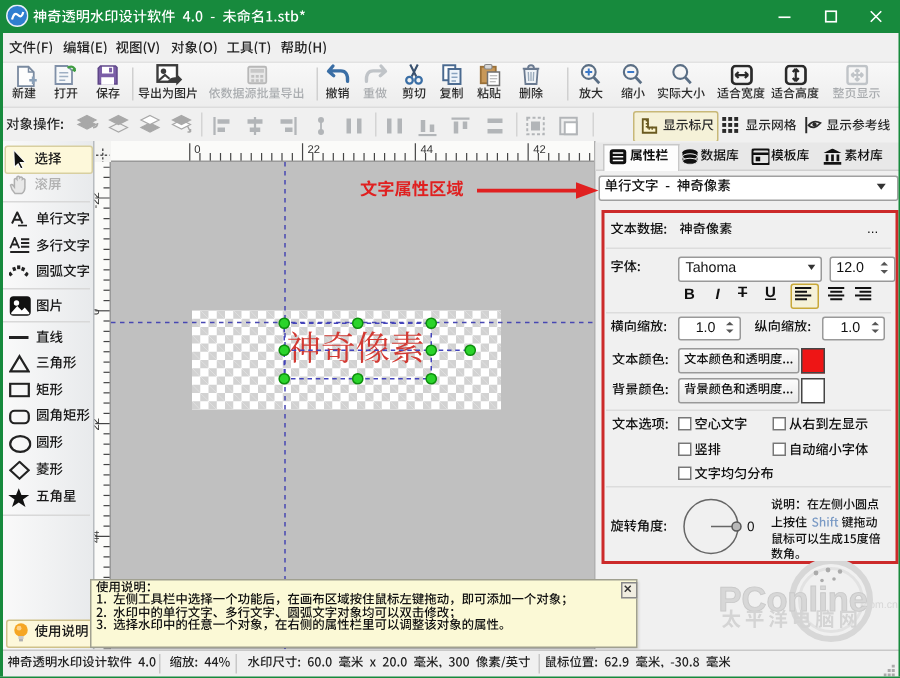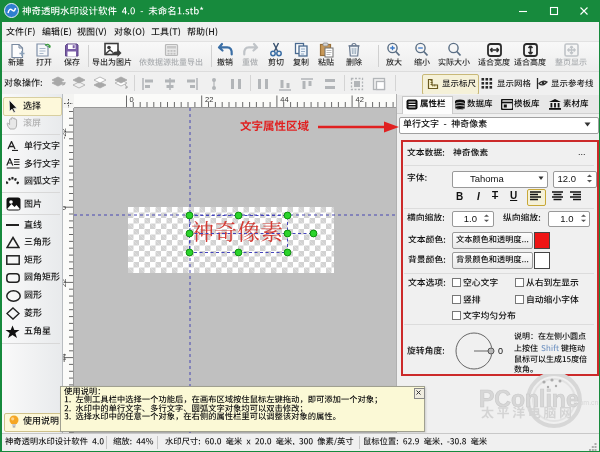--- a/index.html
+++ b/index.html
@@ -1167,21 +1167,21 @@
 <div style="position:absolute;left:407.0px;top:173.2px;line-height:0">
     <svg style="width:20.2px;height:8.8px" viewBox="0 0 2298 1000">
       <g transform="matrix(1,0,0,-1,0,880)" fill="#111">
         <use href="#r5b57" x="0"></use>
         <use href="#r4f53" x="1000"></use>
         <use href="#r3a" x="2000"></use>
       </g>
     </svg>
   </div>
 <div style="position:absolute;left:452px;top:170.5px;width:94px;height:15px;background:#fff;border:1px solid #999;border-radius:2px"></div>
-<div style="position:absolute;left:457px;top:178px;font-size:9.5px;color:#111;line-height:0;white-space:nowrap;margin-left:13px;"><span style="line-height:normal;position:relative;top:-0.52em;display:inline-block">Tahoma</span></div>
+<div style="position:absolute;left:457px;top:178px;font-size:9.5px;color:#111;line-height:0;white-space:nowrap;"><span style="line-height:normal;position:relative;top:-0.52em;display:inline-block">Tahoma</span></div>
 <svg style="position:absolute;left:538px;top:176px;width:6px;height:4.5px" viewBox="0 0 6 4.5">
     <path d="M0.5 0.5 L3 4 L5.5 0.5 z" fill="#333"></path>
   </svg>
 <div style="position:absolute;left:553px;top:170.5px;width:42px;height:15px;background:#fff;border:1px solid #999;border-radius:2px"></div>
 <div style="position:absolute;left:576px;top:178px;font-size:9.5px;color:#111;line-height:0;white-space:nowrap;transform:translateX(-100%);"><span style="line-height:normal;position:relative;top:-0.52em;display:inline-block">12.0</span></div>
 <svg style="position:absolute;left:586px;top:173.5px;width:7px;height:9px" viewBox="0 0 7 9">
     <path d="M3.5 0.5 L6 3 H1 z" fill="#555"></path>
     <path d="M3.5 8.5 L1 6 H6 z" fill="#555"></path>
   </svg>
 <div style="position:absolute;left:456px;top:196px;font-size:10px;color:#111;font-weight:bold;line-height:0;white-space:nowrap;"><span style="line-height:normal;position:relative;top:-0.52em;display:inline-block">B</span></div>

